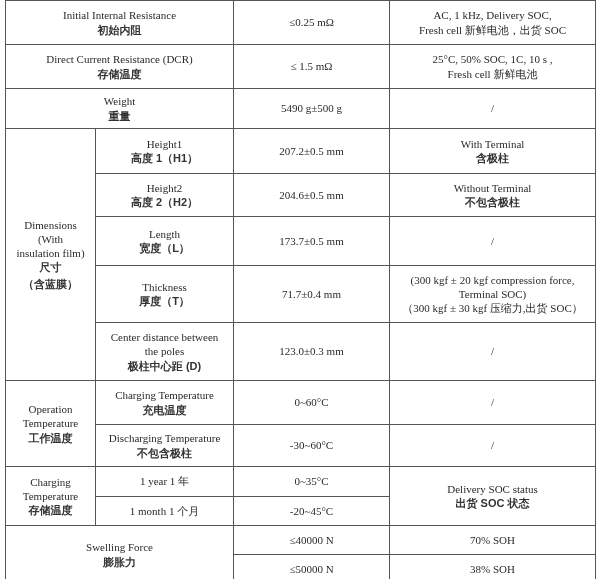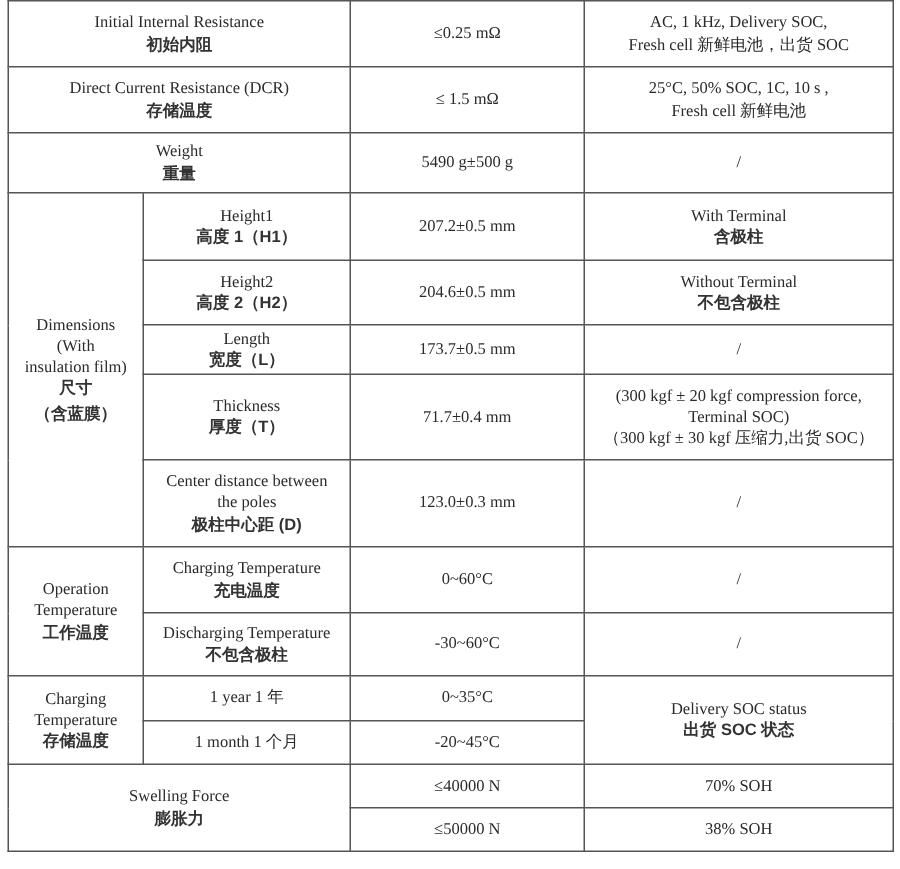--- a/index.html
+++ b/index.html
@@ -90,21 +90,21 @@
         <span class="line">Height2</span>
         <span class="line cjk">高度 2（H2）</span>
       </td>
       <td>204.6±0.5  mm</td>
       <td>
         <span class="line">Without Terminal</span>
         <span class="line cjk">不包含极柱</span>
       </td>
     </tr>
 
-    <tr style="height:33px">
+    <tr style="height:49px">
       <td>
         <span class="line">Length</span>
         <span class="line cjk">宽度（L）</span>
       </td>
       <td>173.7±0.5  mm</td>
       <td>/</td>
     </tr>
 
     <tr style="height:57px">
       <td>

